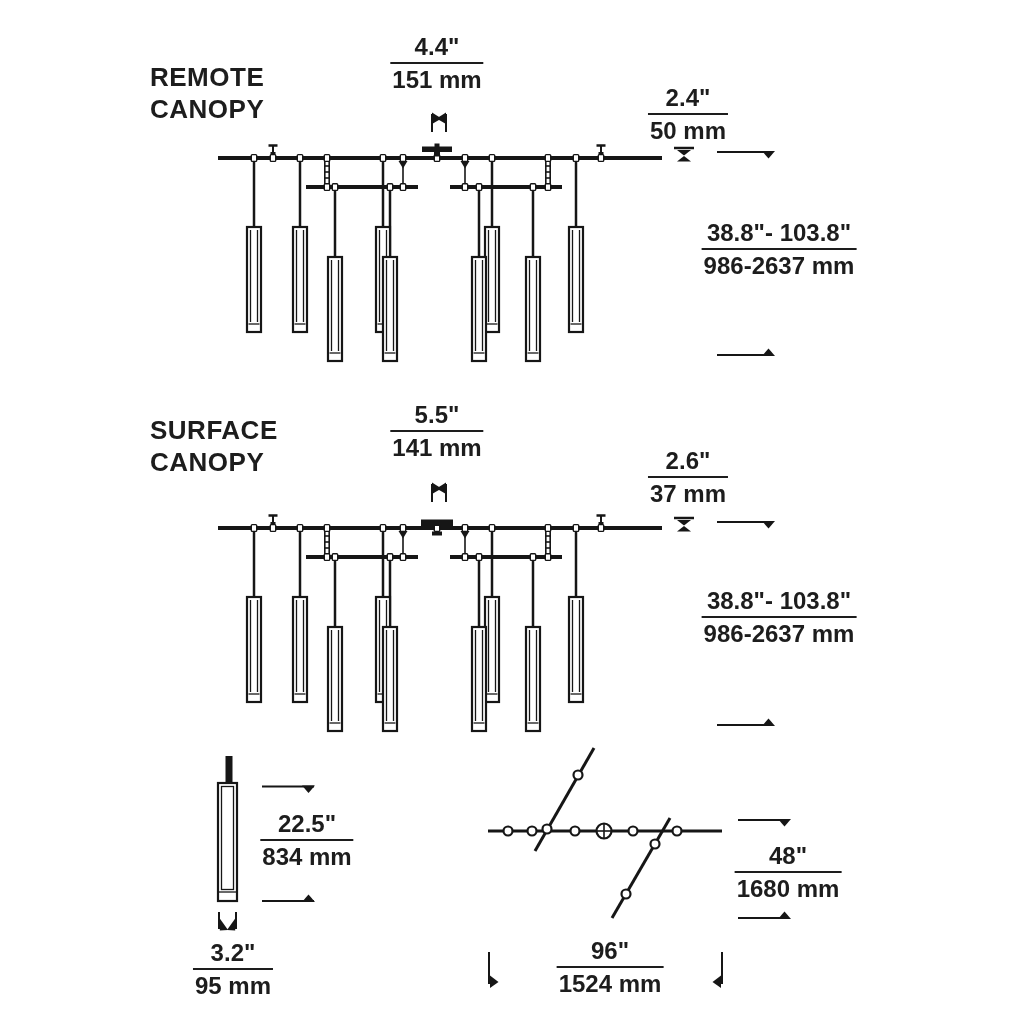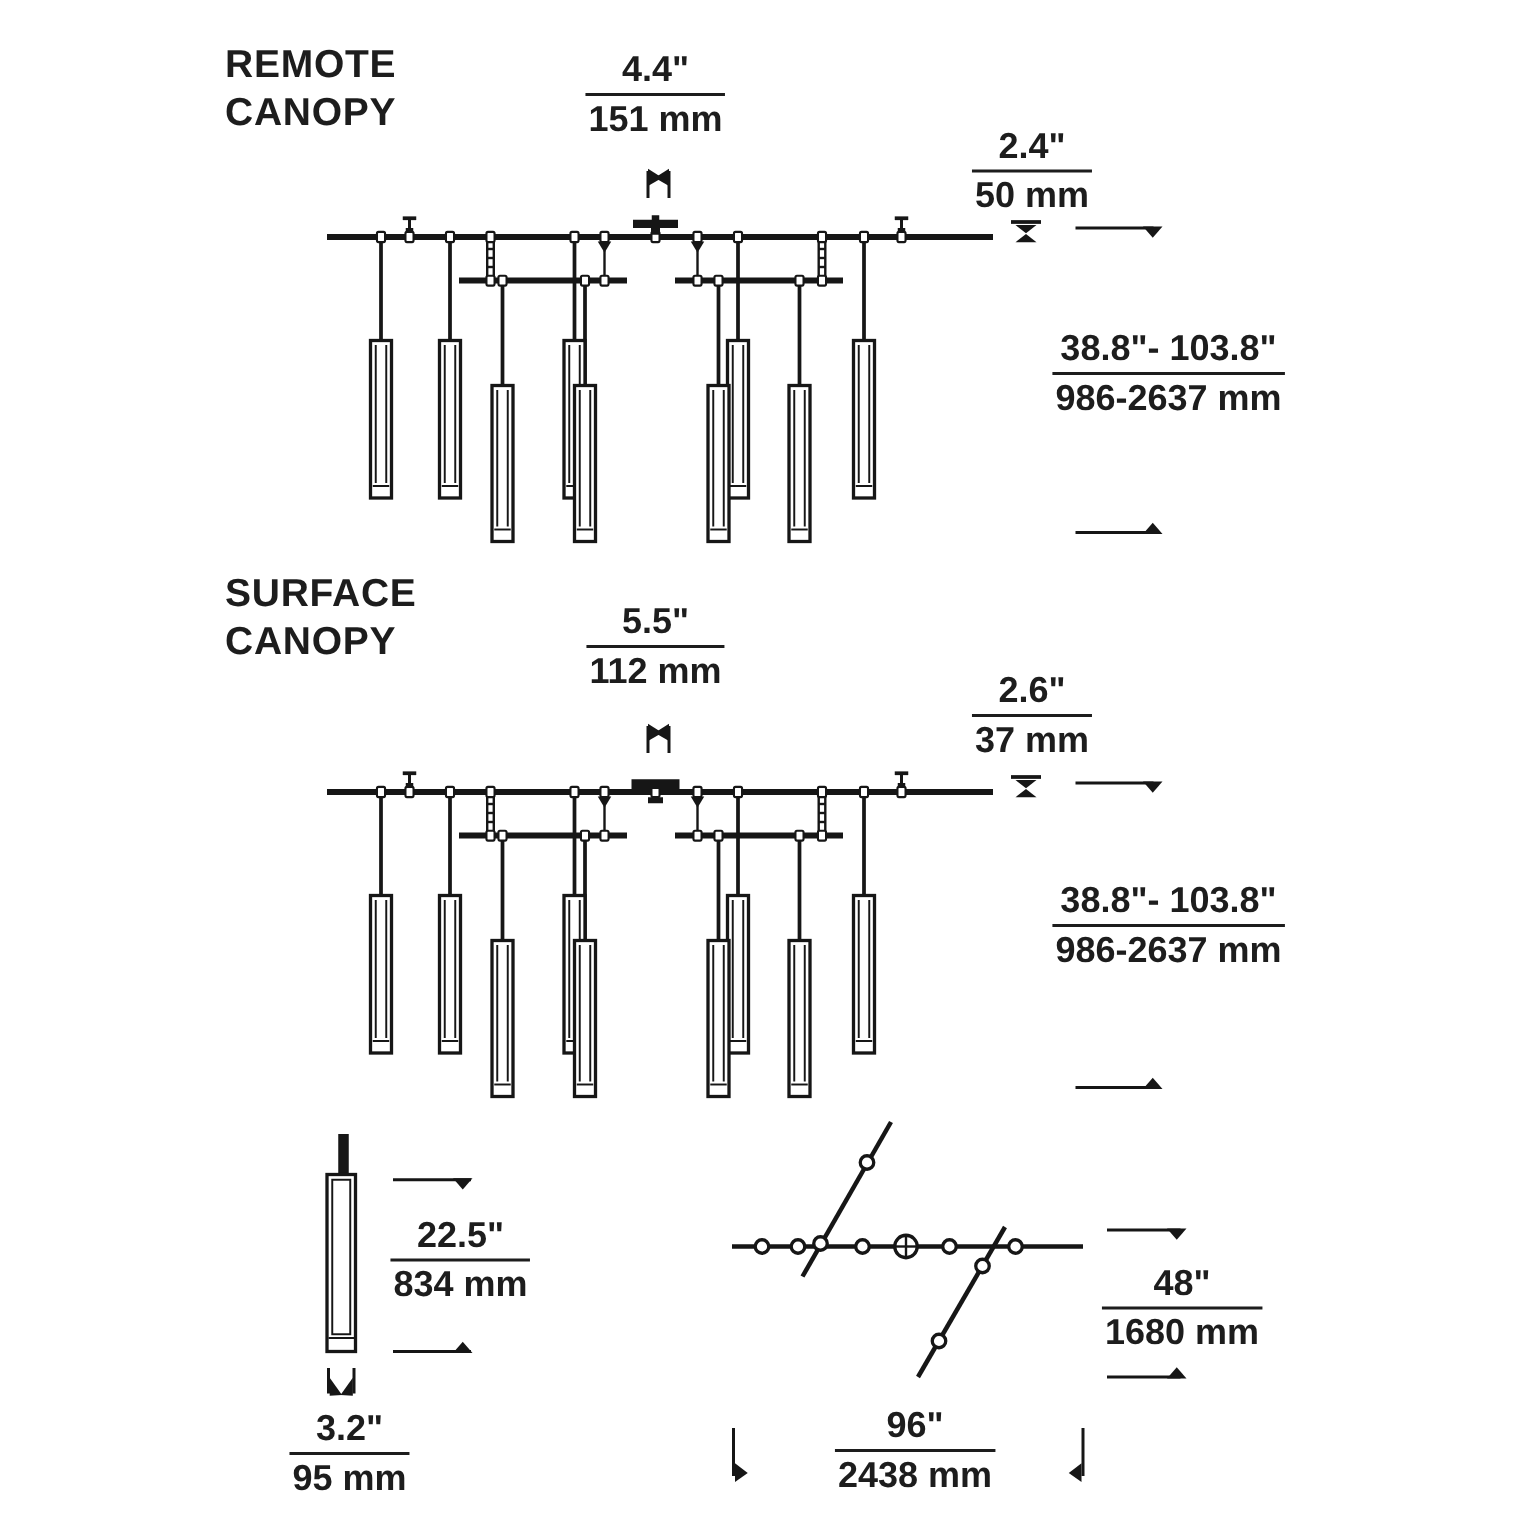--- a/index.html
+++ b/index.html
@@ -2,21 +2,21 @@
 <html><head>
 <meta charset="utf-8">
 <style>
   html,body{margin:0;padding:0;background:#fff;}
   .canvas{
     position:relative;width:1024px;height:1024px;background:#ffffff;
     font-family:"Liberation Sans", sans-serif;color:#1a1a1a;overflow:hidden;
   }
   .title{
     position:absolute;font-size:26px;font-weight:bold;letter-spacing:.5px;
-    line-height:32px;white-space:pre-line;color:#1d1d1d;
+    line-height:32px;white-space:pre-line;color:#1d1d1d;margin-top:35px;
   }
   .dim{
     position:absolute;transform:translateX(-50%);text-align:center;
     font-size:24px;font-weight:bold;color:#1d1d1d;line-height:27px;
   }
   .dim .in{display:block;border-bottom:2.5px solid #1d1d1d;padding:0 5px 2px;}
   .dim .mm{display:block;padding:2px 2px 0;white-space:nowrap;}
   svg{position:absolute;overflow:visible;}
   .s16{stroke:#161616;stroke-width:1.6;fill:none;}
   .s2{stroke:#161616;stroke-width:2;fill:none;}
@@ -226,21 +226,21 @@
       <rect x="222" y="41.5" width="30" height="5.5" class="fill"></rect>
       <rect x="234" y="47" width="6" height="4.5" class="fill"></rect>
     </g>
   </svg>
 
   <div class="title" style="left:150px;top:379px">SURFACE
 CANOPY</div>
 
   <div class="dim" style="left:437px;top:401px">
     <span class="in">5.5"</span>
-    <span class="mm">112 mm</span>
+    <span class="mm">141 mm</span>
   </div>
   <div class="dim" style="left:688px;top:447px">
     <span class="in">2.6"</span>
     <span class="mm">37 mm</span>
   </div>
   <div class="dim" style="left:779px;top:587px">
     <span class="in">38.8"- 103.8"</span>
     <span class="mm">986-2637 mm</span>
   </div>
 
@@ -313,16 +313,16 @@
   <div class="dim" style="left:233px;top:939px">
     <span class="in">3.2"</span>
     <span class="mm">95 mm</span>
   </div>
   <div class="dim" style="left:788px;top:842px">
     <span class="in">48"</span>
     <span class="mm">1680 mm</span>
   </div>
   <div class="dim" style="left:610px;top:937px">
     <span class="in">96"</span>
-    <span class="mm">2438 mm</span>
+    <span class="mm">1524 mm</span>
   </div>
 
 </div>
 
 </body></html>

